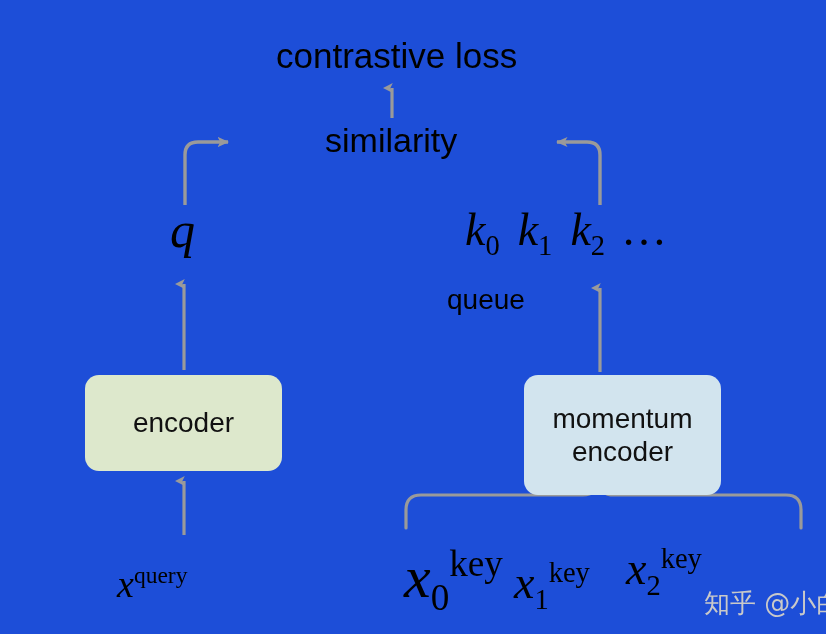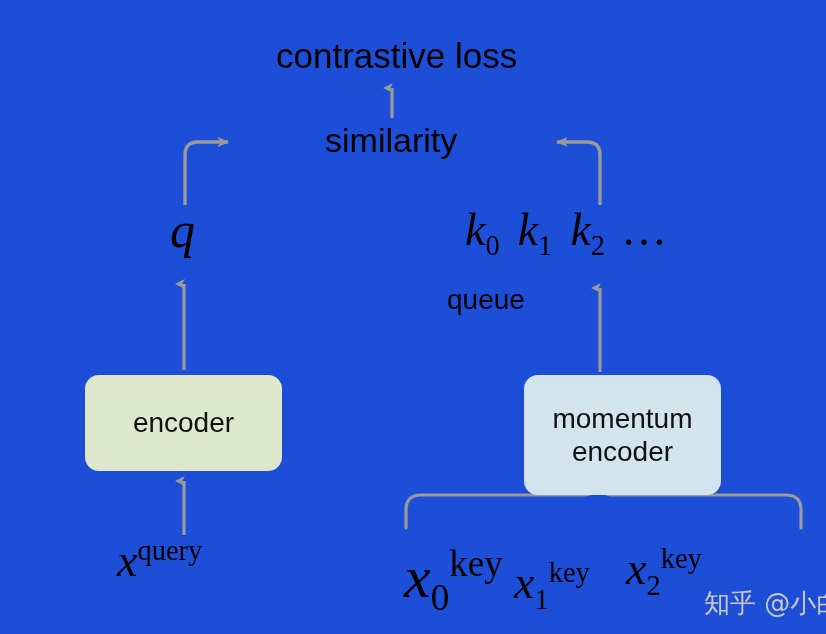--- a/index.html
+++ b/index.html
@@ -141,21 +141,21 @@
     <span>encoder</span>
   </div>
 
   <div class="box" style="left:500px; top:375px; width:197px; height:120px; background:#d2e4ee; font-size:28px;margin-left:24px;">
     <span style="display:block;">
       <span style="display:block;">momentum</span>
       <span style="display:block;">encoder</span>
     </span>
   </div>
 
-  <div class="label mathup" style="left:117px; top:537px; font-size:46px;">
+  <div class="label mathup" style="left:117px; top:564px; font-size:38px;">
     <span class="math">x</span><span class="sup">query</span>
   </div>
 
   <div class="label mathup" style="left:404px; top:545px; font-size:60px;">
     <span class="math">x</span><span class="sub">0</span><span class="sup">key</span>
   </div>
 
   <div class="label mathup" style="left:514px; top:545px; font-size:46px;margin-top:14px;">
     <span class="math">x</span><span class="sub">1</span><span class="sup">key</span>
   </div>

